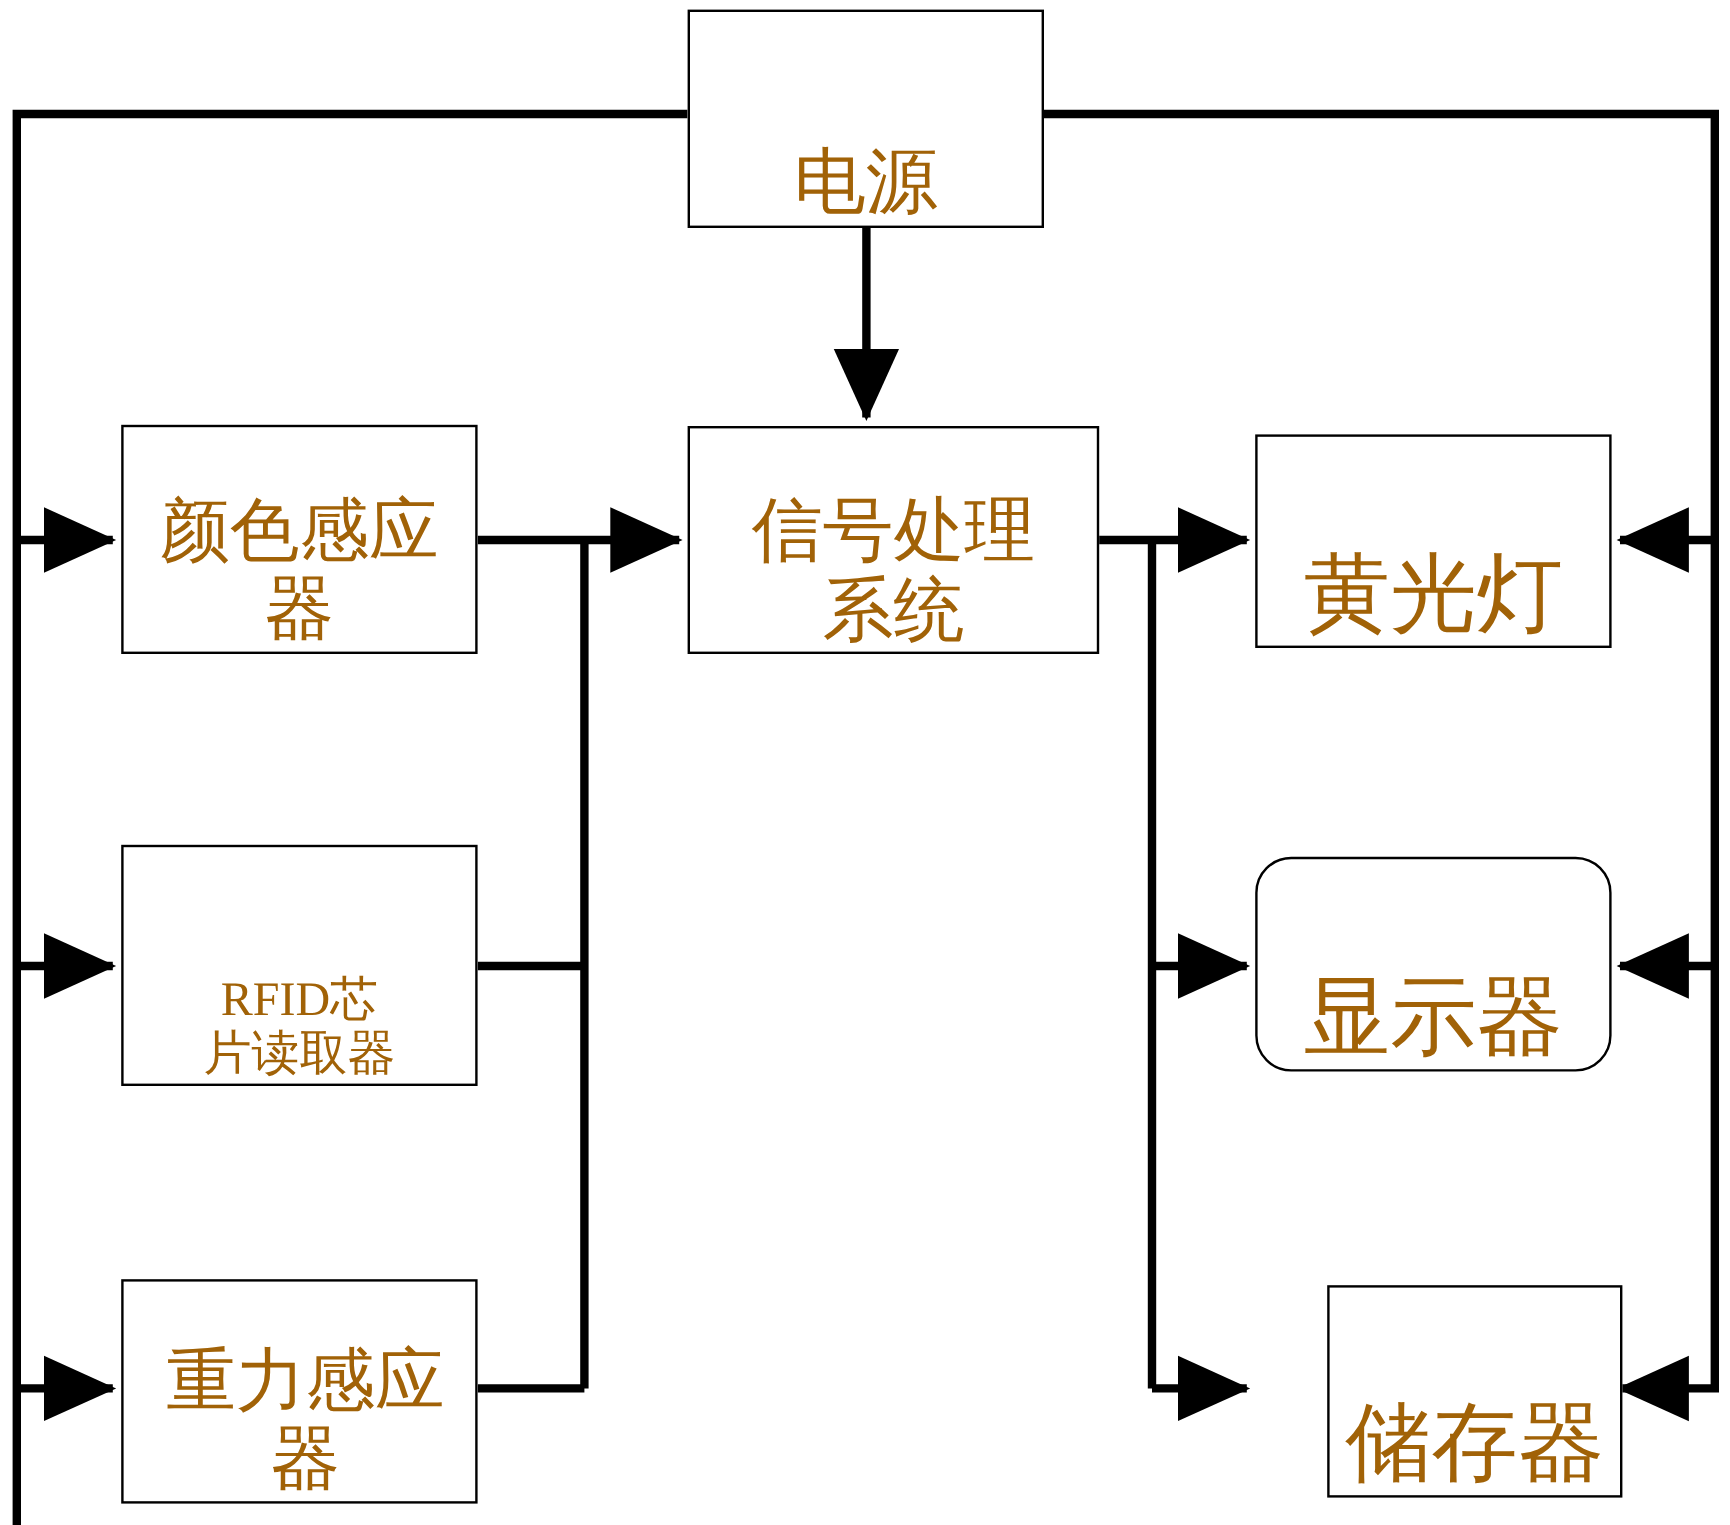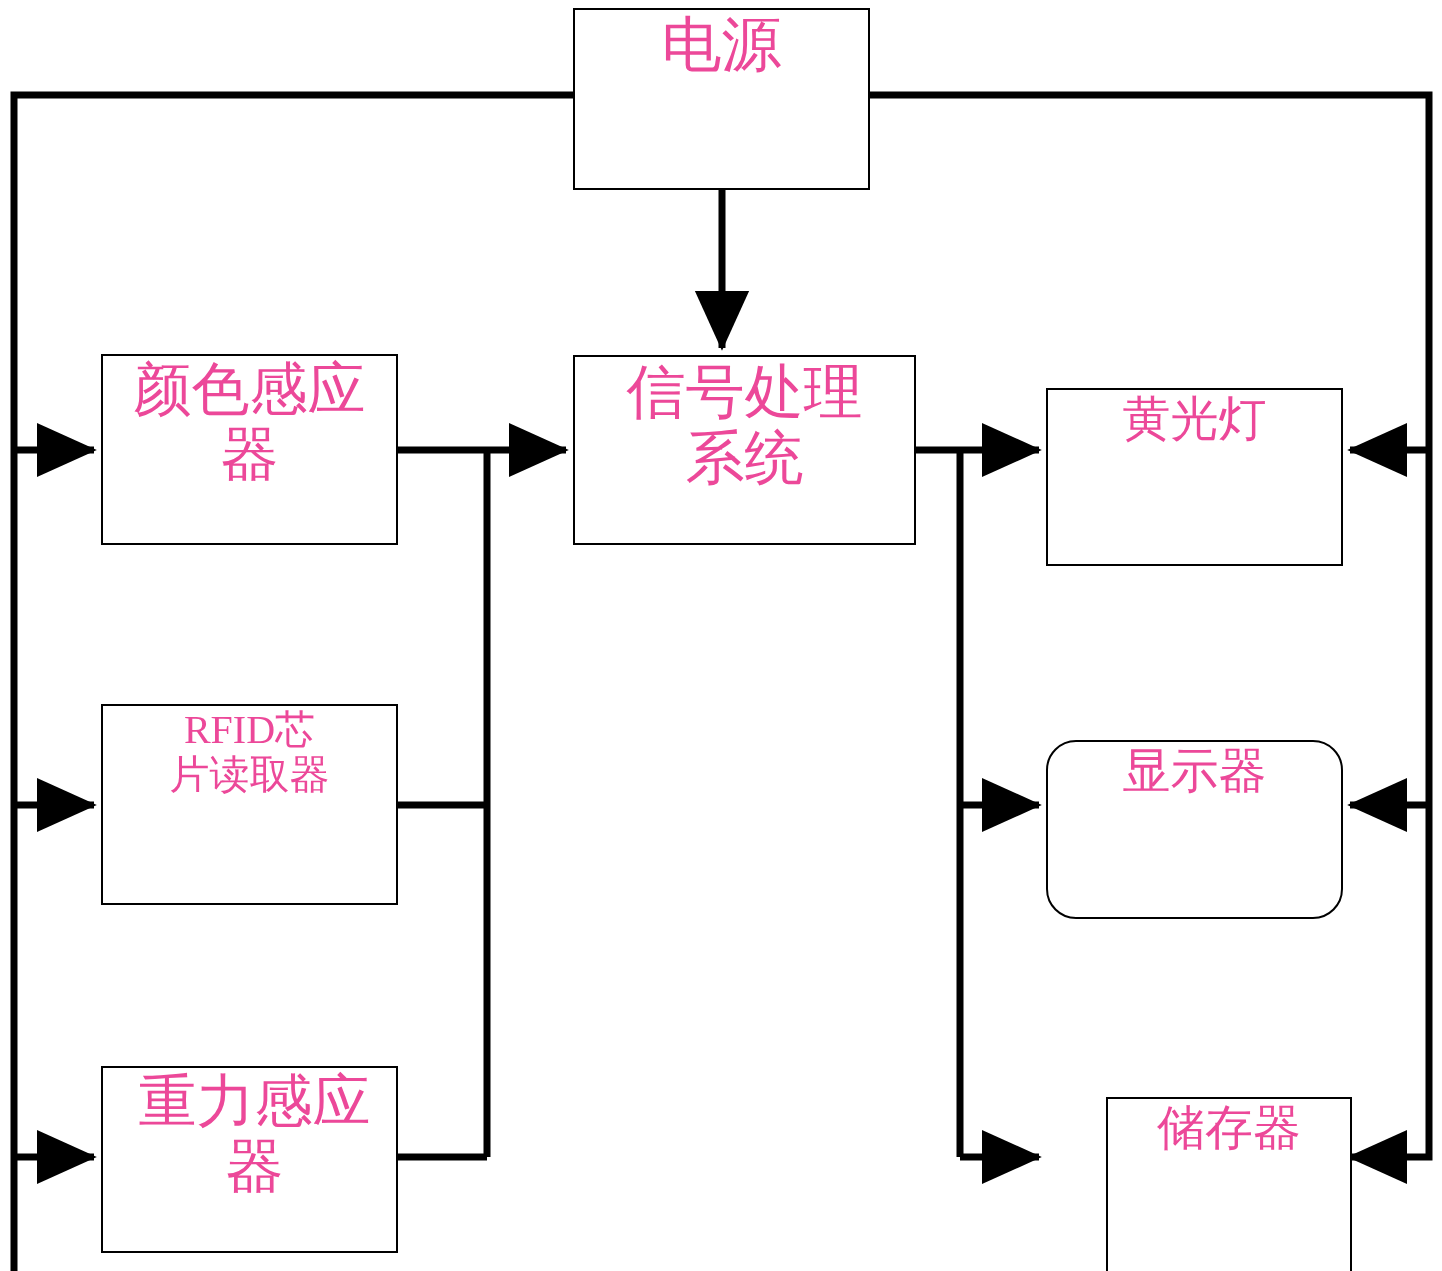--- a/index.html
+++ b/index.html
@@ -21,37 +21,37 @@
     top: 0;
     width: 1442px;
     height: 1271px;
   }
   .node {
     position: absolute;
     box-sizing: border-box;
     border: 2px solid #000000;
     background: #ffffff;
     display: flex;
-    align-items: flex-start;
+    align-items: flex-end;
     justify-content: center;
     text-align: center;
-    color: #ec4899;
+    color: #a16207;
     line-height: 1.12;
     padding: 2px 6px;
   }
   .node-label {
     display: block;
     width: 100%;
     white-space: pre-line;
   }
   .f-power  { font-size: 60px; }
   .f-proc   { font-size: 59px; }
   .f-sensor { font-size: 58px; }
   .f-rfid   { font-size: 40px; }
-  .f-out    { font-size: 48px; margin-top: 26px; }
+  .f-out    { font-size: 72px; }
 </style>
 </head>
 <body>
 
 <div id="diagram-root">
 
   <svg class="wires" viewBox="0 0 1442 1271">
     <defs>
       <marker id="arrowhead" markerWidth="9" markerHeight="9" refX="8.2" refY="4.5" orient="auto" markerUnits="strokeWidth">
         <path d="M0,0.6 L8.6,4.5 L0,8.4 Z" fill="#000000"></path>

